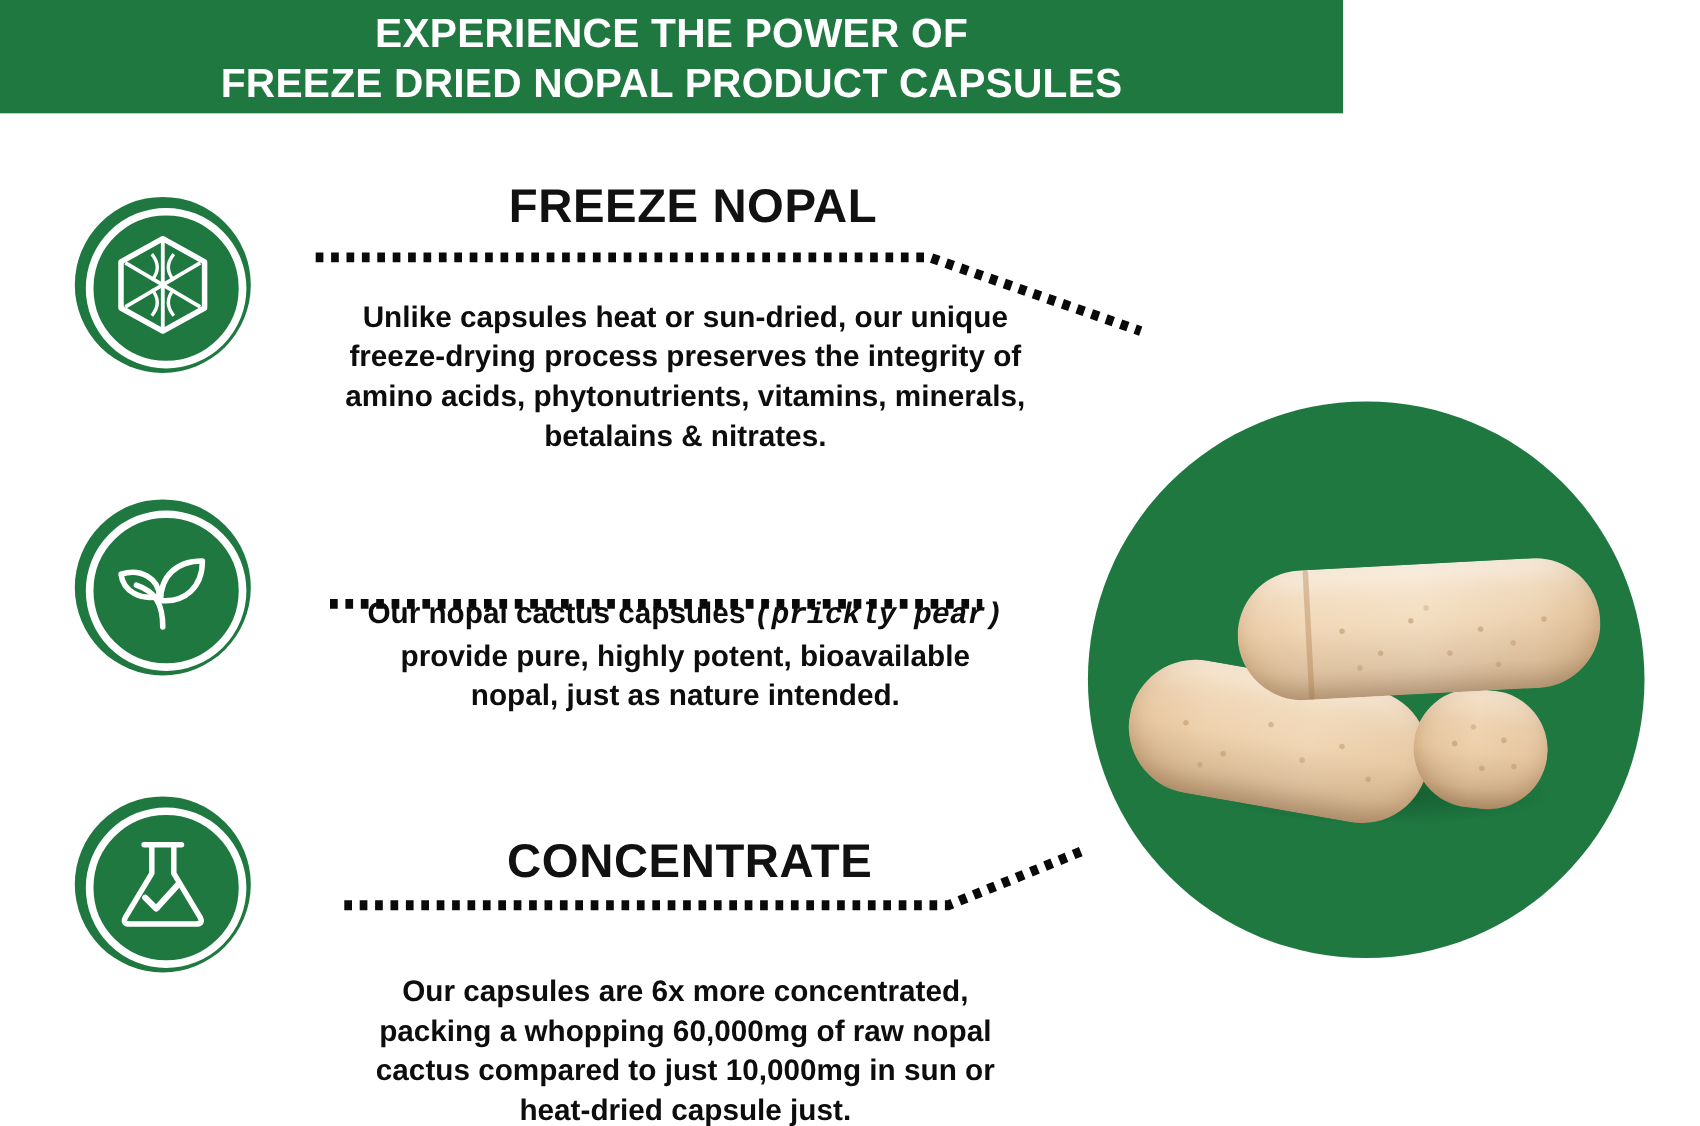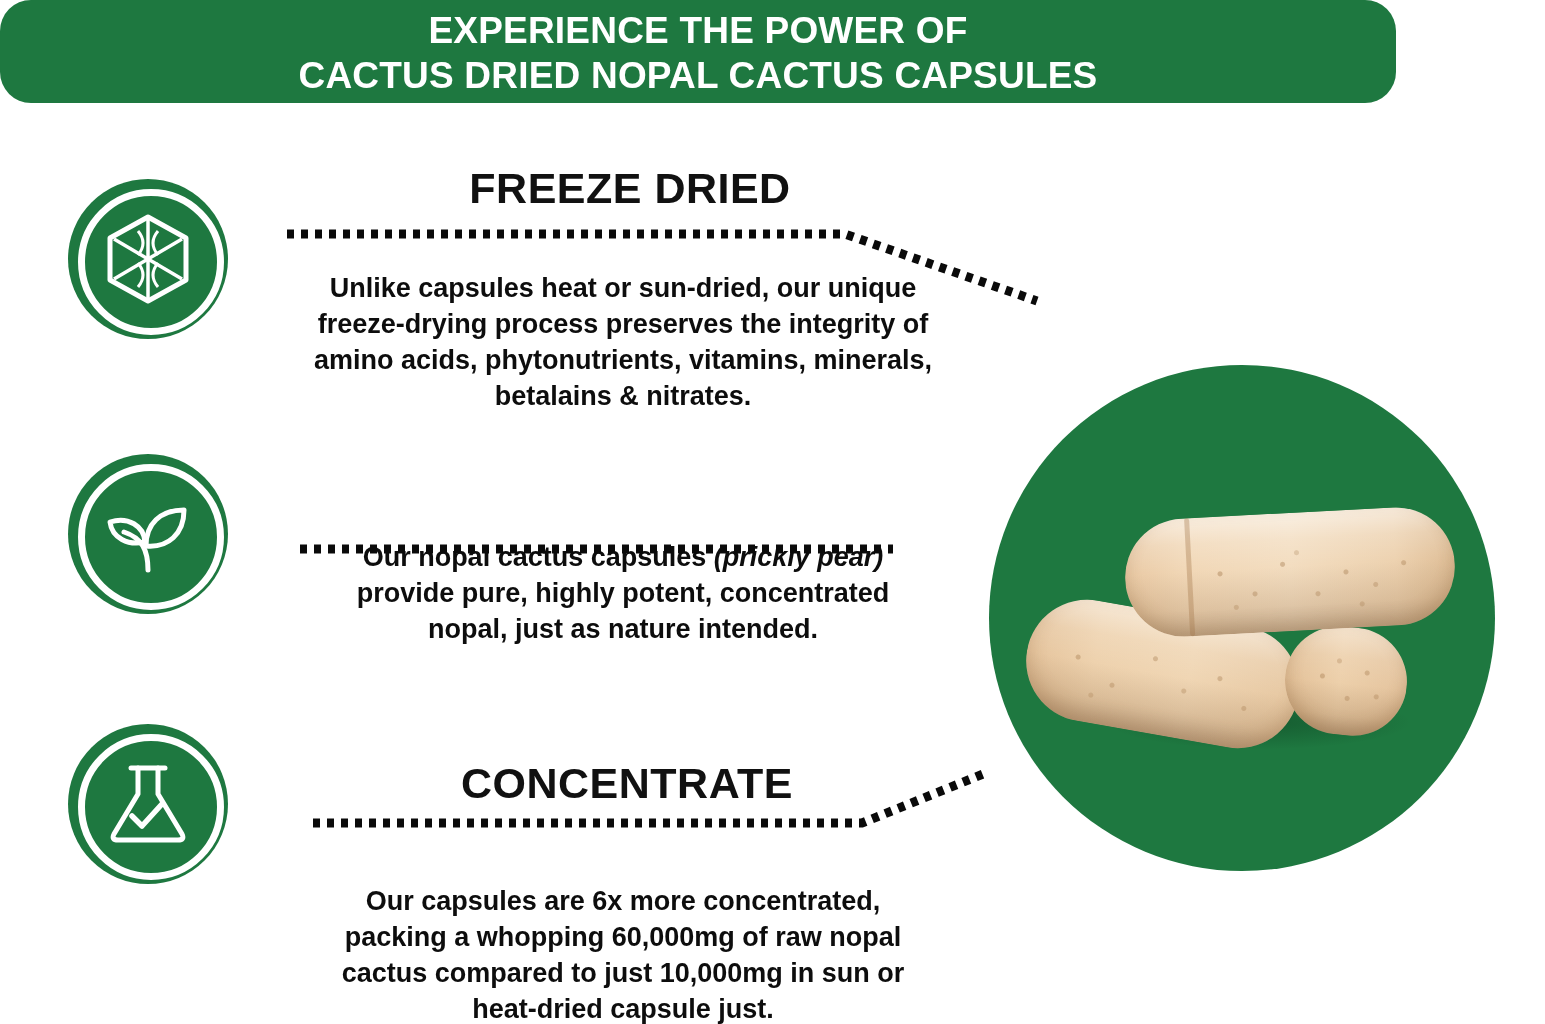--- a/index.html
+++ b/index.html
@@ -13,30 +13,29 @@
     font-family: "Liberation Sans", sans-serif;
     overflow: hidden;
     position: relative;
   }
 
   
   .header-bar {
     position: absolute;
     left: 0;
     top: 0;
-    width: 1396px;
+    width: 1221px;
     height: 103px;
     background: #1e7840;
     display: flex;
     flex-direction: column;
     align-items: center;
     justify-content: center;
     box-sizing: border-box;
     padding-top: 2px;
-    border-radius: 31px;
   }
   .header-line {
     color: #ffffff;
     font-weight: bold;
     font-size: 37px;
     line-height: 45px;
     letter-spacing: 0.2px;
     white-space: nowrap;
     text-align: center;
     font-family: "Liberation Sans", sans-serif;
@@ -97,20 +96,21 @@
   .section-body {
     font-size: 27px;
     font-weight: bold;
     color: #0d0d0d;
     line-height: 36px;
     font-family: "Liberation Sans", sans-serif;
     text-align: center;
   }
   .section-body .em {
     font-style: italic;
+    font-family: Liberation Mono, monospace;
   }
 
   
   #sec-freeze { left: 258px; top: 60px; width: 730px; }
   #sec-freeze .section-heading { text-align: center; padding-left: 14px; }
   #sec-freeze .section-body { margin-top: 57px; padding: 0 14px; }
 
   
   #sec-natural { left: 258px; top: 380px; width: 730px; }
   #sec-natural .section-heading { text-align: center; padding-left: 10px; }
@@ -271,21 +271,21 @@
     height: 54px;
     border-radius: 50%;
     background: radial-gradient(ellipse at center, rgba(10,50,25,0.40) 0%, rgba(10,50,25,0.0) 72%);
   }
 </style>
 </head>
 <body>
 
 <div class="header-bar">
   <div class="header-line">EXPERIENCE THE POWER OF</div>
-  <div class="header-line">CACTUS DRIED NOPAL CACTUS CAPSULES</div>
+  <div class="header-line">FREEZE DRIED NOPAL PRODUCT CAPSULES</div>
 </div>
 
 <div class="content">
 
   <div class="icon-badge" id="badge-freeze">
     <div class="ring"></div>
     <svg width="100" height="100" viewBox="0 0 100 100">
       <polygon points="50,8 88,29 88,71 50,92 12,71 12,29" fill="none" stroke="#ffffff" stroke-width="5" stroke-linejoin="round"></polygon>
       <line x1="50" y1="10" x2="50" y2="90" stroke="#ffffff" stroke-width="3.5"></line>
       <line x1="16" y1="30" x2="84" y2="70" stroke="#ffffff" stroke-width="3.5"></line>
@@ -309,35 +309,35 @@
   <div class="icon-badge" id="badge-concentrate">
     <div class="ring"></div>
     <svg width="100" height="100" viewBox="0 0 100 100">
       <line x1="33" y1="14" x2="67" y2="14" stroke="#ffffff" stroke-width="5" stroke-linecap="round"></line>
       <path d="M40 14 L40 40 L16 80 Q13 86 20 86 L80 86 Q87 86 84 80 L60 40 L60 14" fill="none" stroke="#ffffff" stroke-width="5" stroke-linejoin="round" stroke-linecap="round"></path>
       <polyline points="34,62 44,72 64,50" fill="none" stroke="#ffffff" stroke-width="5.5" stroke-linecap="round" stroke-linejoin="round"></polyline>
     </svg>
   </div>
 
   <div class="section" id="sec-freeze">
-    <div class="section-heading">FREEZE DRIED</div>
+    <div class="section-heading">FREEZE NOPAL</div>
     <div class="section-body">
       <div>Unlike capsules heat or sun-dried, our unique</div>
       <div>freeze-drying process preserves the integrity of</div>
       <div>amino acids,  phytonutrients, vitamins, minerals,</div>
       <div>betalains &amp; nitrates.</div>
     </div>
   </div>
 
   <div class="section" id="sec-natural">
     <div class="section-body">
       <div>
         <span>Our nopal cactus capsules </span><span class="em">(prickly pear)</span>
       </div>
-      <div>provide pure, highly potent, concentrated</div>
+      <div>provide pure, highly potent, bioavailable</div>
       <div>nopal, just as nature intended.</div>
     </div>
   </div>
 
   <div class="section" id="sec-concentrate">
     <div class="section-heading">CONCENTRATE</div>
     <div class="section-body">
       <div>Our capsules are 6x more concentrated,</div>
       <div>packing a whopping 60,000mg of raw nopal</div>
       <div>cactus compared to just 10,000mg in sun or</div>

